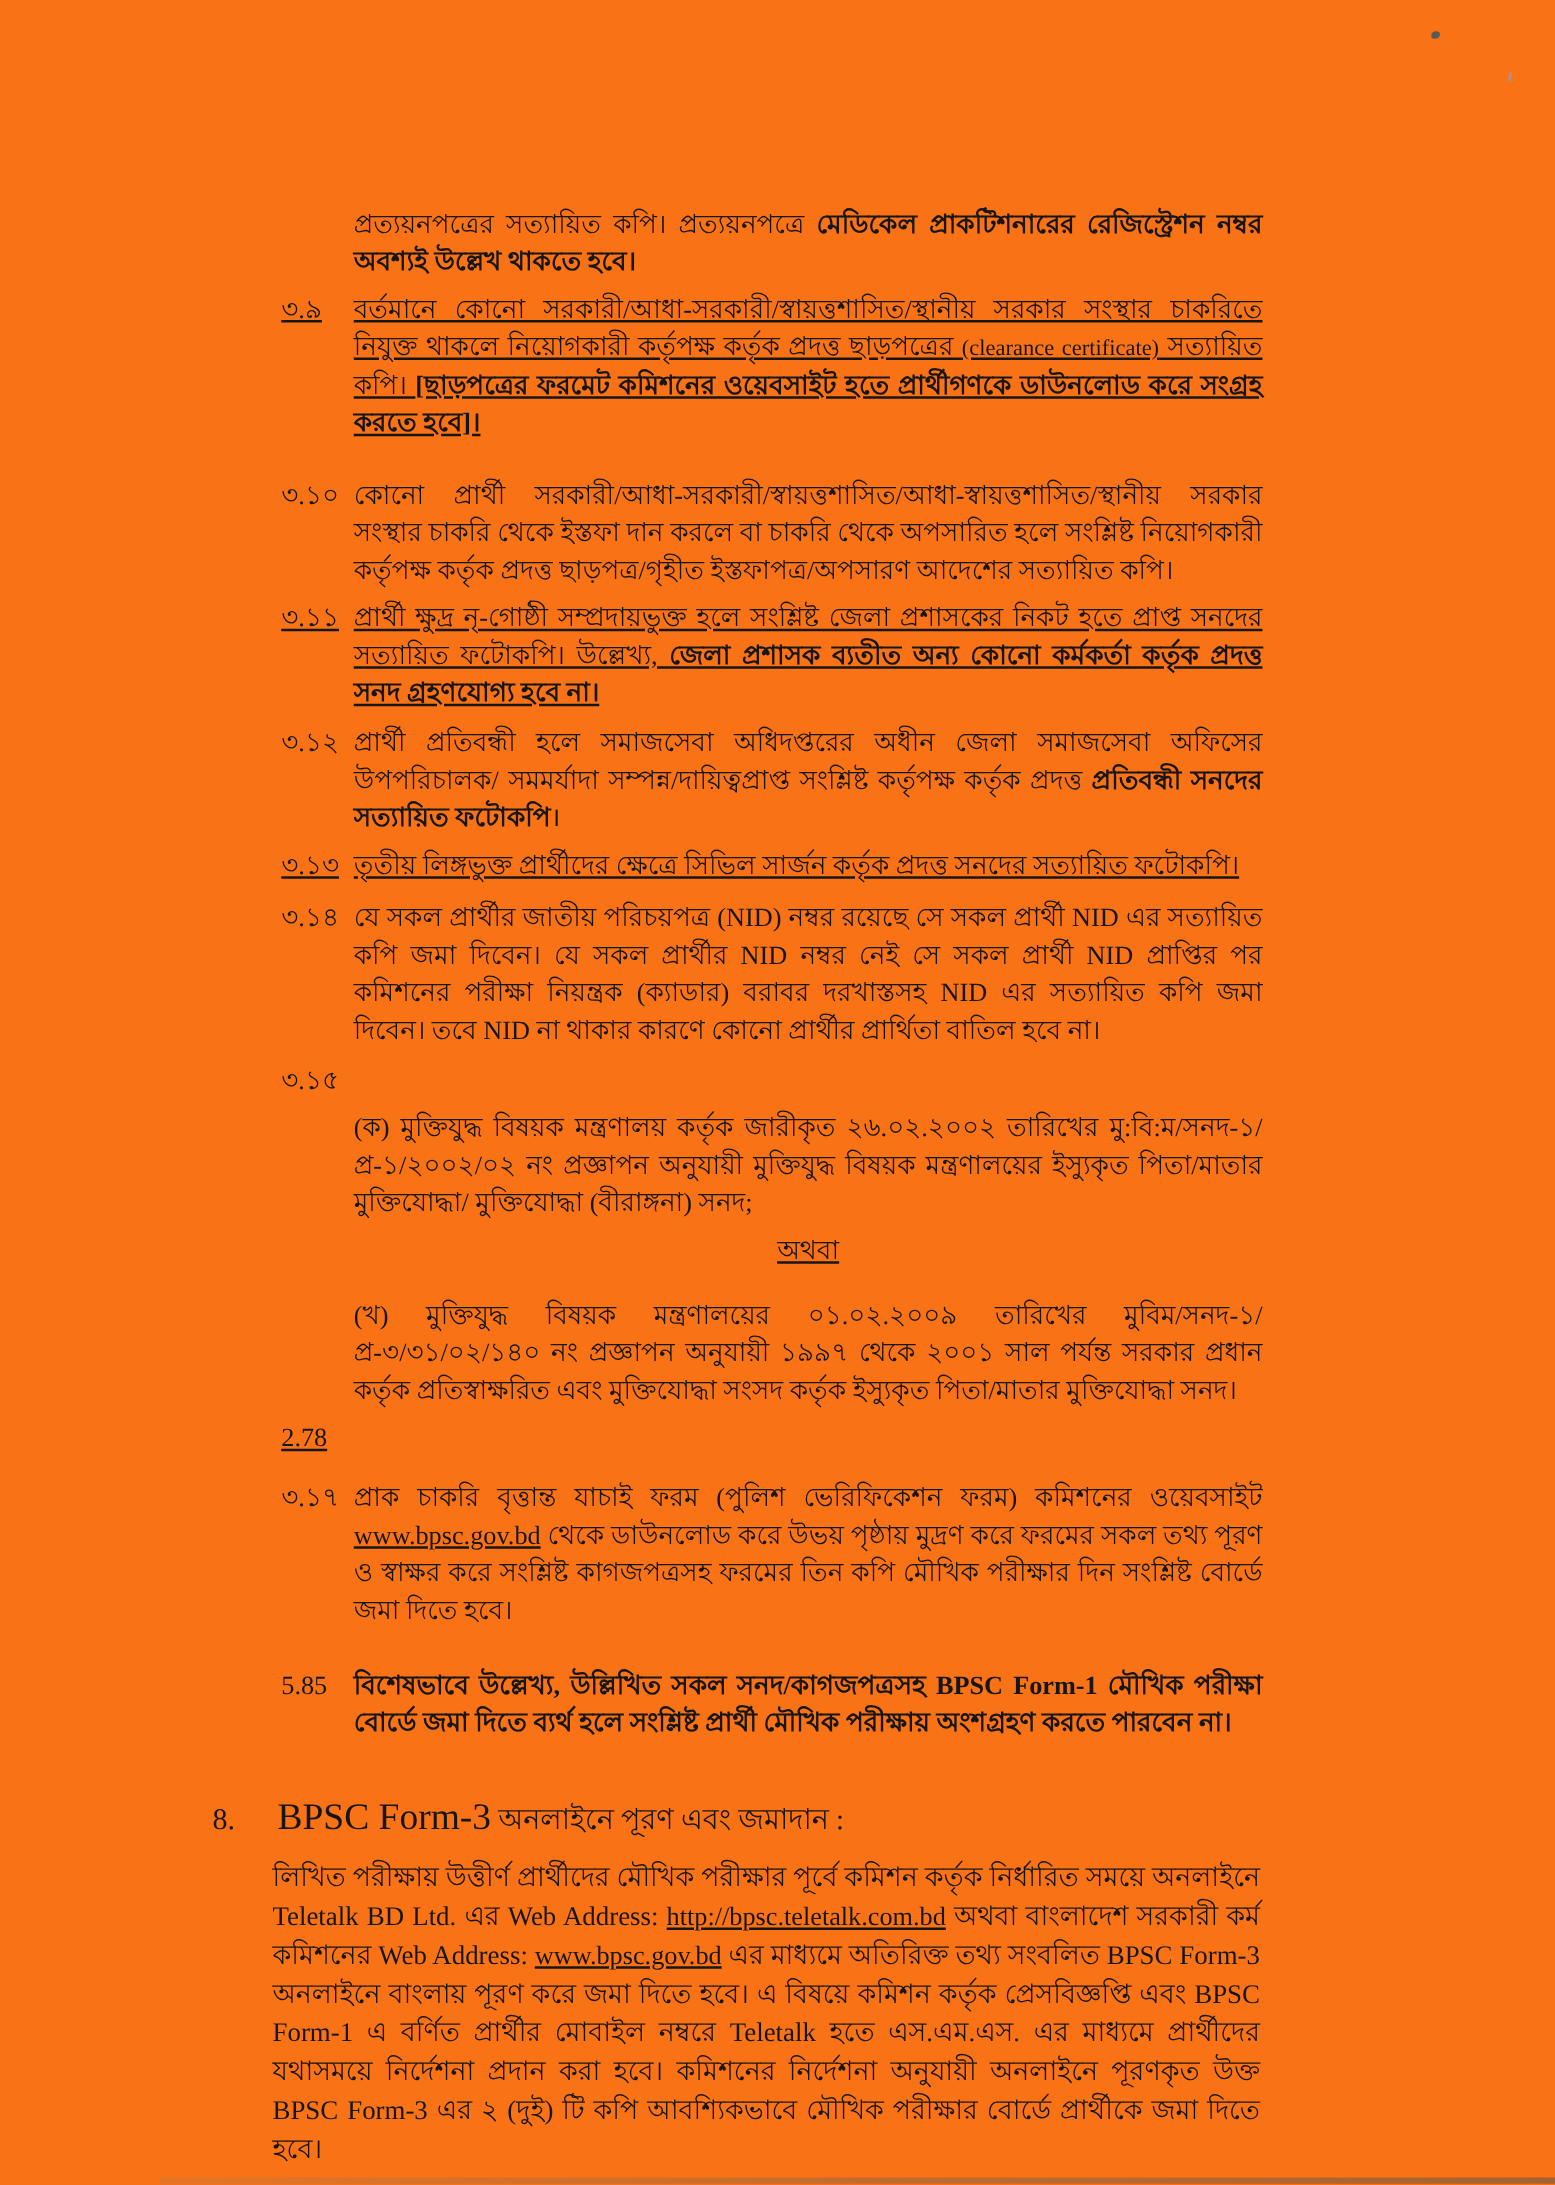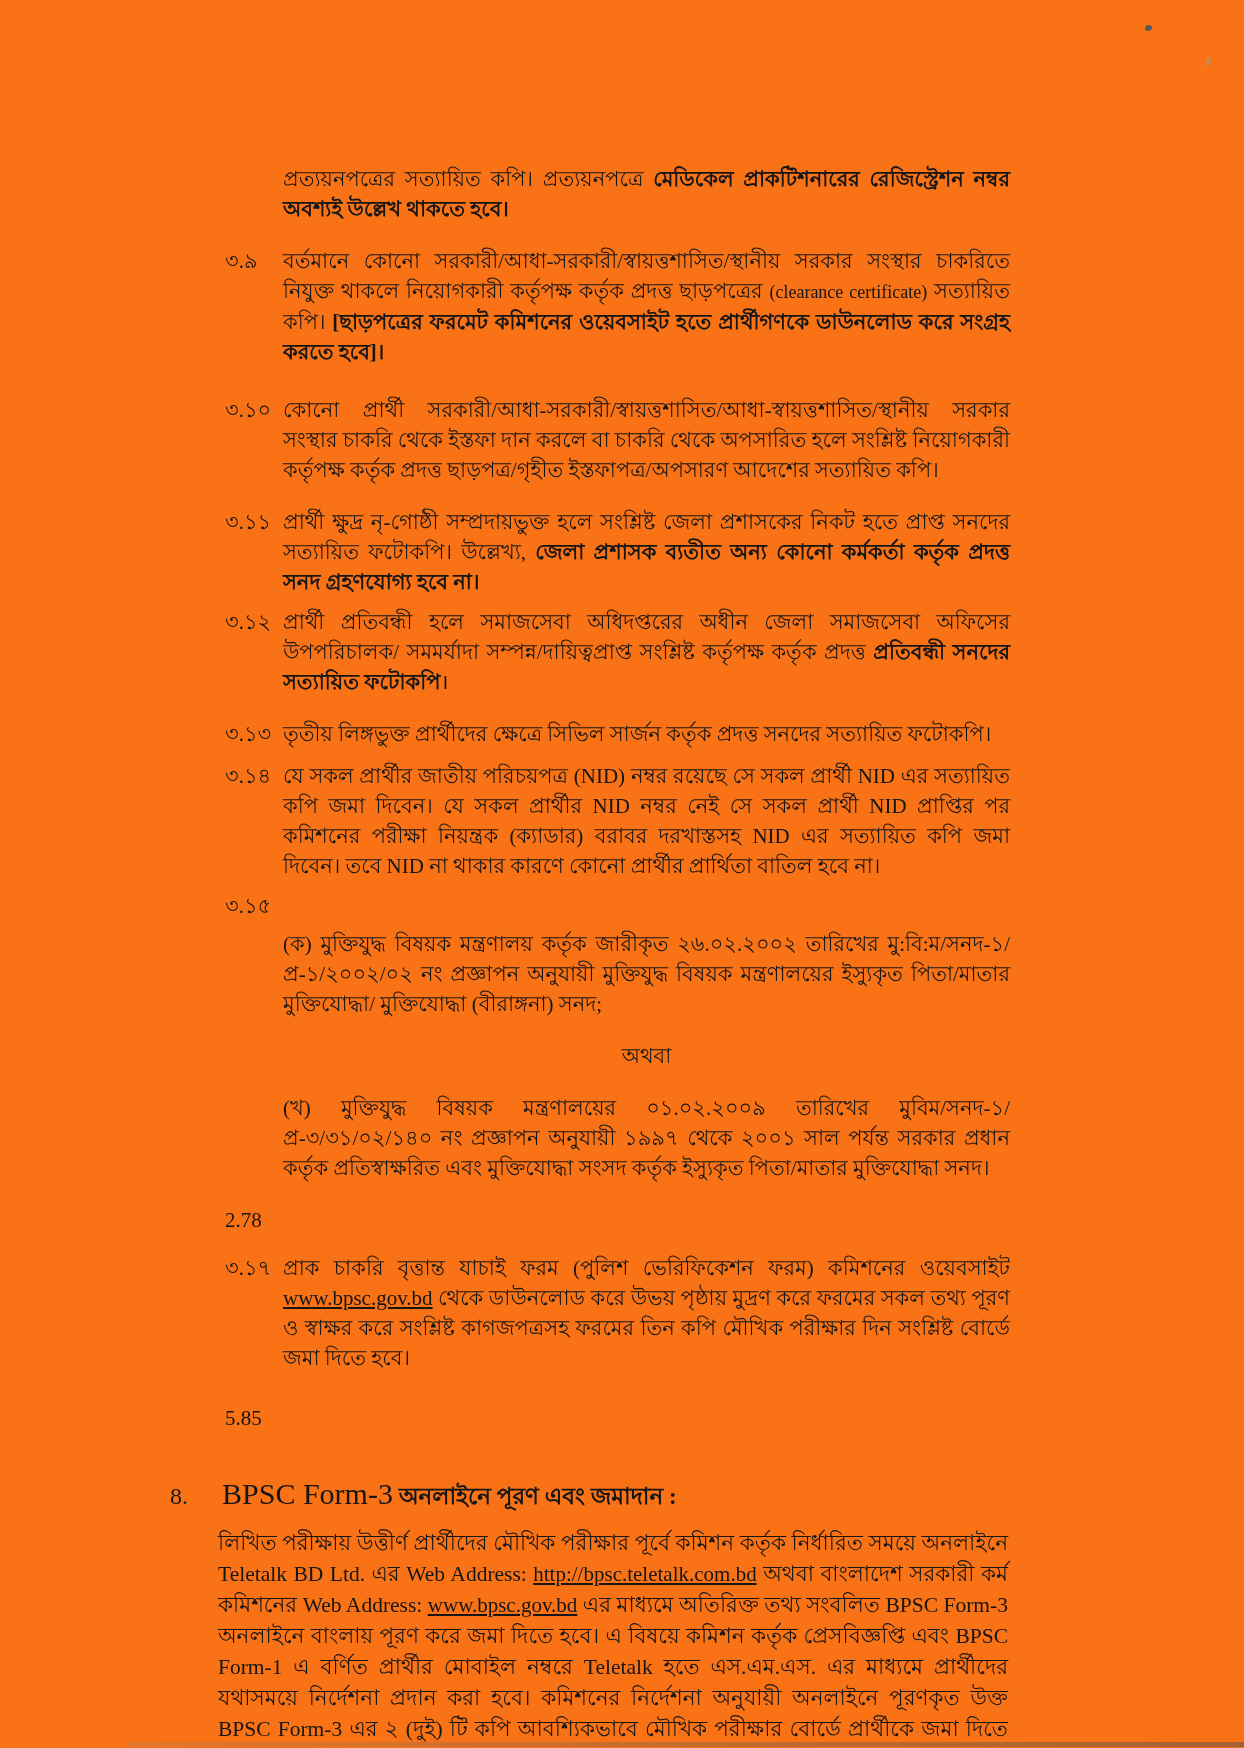--- a/index.html
+++ b/index.html
@@ -27,27 +27,27 @@
     width: 727px;
     font-size: 21px;
     line-height: 30px;
     text-align: justify;
   }
   .b { font-weight: bold; }
   .lg { font-size: 18px; }
   .md { font-size: 21px; }
   .ul { text-decoration: underline; }
   .center { text-align: center; }
-  .mt14 { margin-top: 22px; } .mt28 { margin-top: 28px; } .mt10 { margin-top: 10px; }
+  .mt14 { margin-top: 8px; text-decoration: underline; } .mt28 { margin-top: 28px; } .mt10 { margin-top: 10px; }
   .mt12 { margin-top: 12px; } .mt8 { margin-top: 8px; } .mt22 { margin-top: 22px; }
   .mt18 { margin-top: 18px; } .mt30 { margin-top: 30px; }
   .sec8-head { display: flex; margin-left: 170px; margin-top: 44px; align-items: baseline; }
   .sec8-head .s8num { width: 52px; flex: none; font-size: 24px; line-height: 34px; }
   .s8title-en { font-size: 30px; font-weight: normal; line-height: 34px; text-align: right; }
-  .s8title-bn { font-size: 23px; font-weight: bold; line-height: 34px; }
+  .s8title-bn { font-size: 23px; font-weight: normal; line-height: 34px; }
   .sec8-para {
     margin-left: 218px;
     margin-top: 14px;
     width: 790px;
     font-size: 21.5px;
     line-height: 31px;
     text-align: justify;
   }
   .speck1 { position: absolute; left: 1145px; top: 25px; width: 7px; height: 6px;
             background: #5a5a5a; border-radius: 55% 45% 60% 40%; }
@@ -133,20 +133,23 @@
 
     <div class="row mt18">
       <span class="num">৩.১৭</span>
       <div class="body">
         <span>প্রাক চাকরি বৃত্তান্ত যাচাই ফরম (পুলিশ ভেরিফিকেশন ফরম) কমিশনের ওয়েবসাইট </span><span class="md ul">www.bpsc.gov.bd</span><span> থেকে ডাউনলোড করে উভয় পৃষ্ঠায় মুদ্রণ করে ফরমের সকল তথ্য পূরণ ও স্বাক্ষর করে সংশ্লিষ্ট কাগজপত্রসহ ফরমের তিন কপি মৌখিক পরীক্ষার দিন সংশ্লিষ্ট বোর্ডে জমা দিতে হবে।</span>
       </div>
     </div>
 
     <div class="row mt30">
       <span class="num">5.85</span>
+      <div class="body">
+        <span class="b">বিশেষভাবে উল্লেখ্য, উল্লিখিত সকল সনদ/কাগজপত্রসহ BPSC Form-1 মৌখিক পরীক্ষা বোর্ডে জমা দিতে ব্যর্থ হলে সংশ্লিষ্ট প্রার্থী মৌখিক পরীক্ষায় অংশগ্রহণ করতে পারবেন না।</span>
+      </div>
     </div>
 
     <div class="sec8-head">
       <span class="s8num">8.</span>
       <div>
         <span class="s8title-en">BPSC Form-3</span><span class="s8title-bn"> অনলাইনে পূরণ এবং জমাদান :</span>
       </div>
     </div>
 
     <div class="sec8-para">

